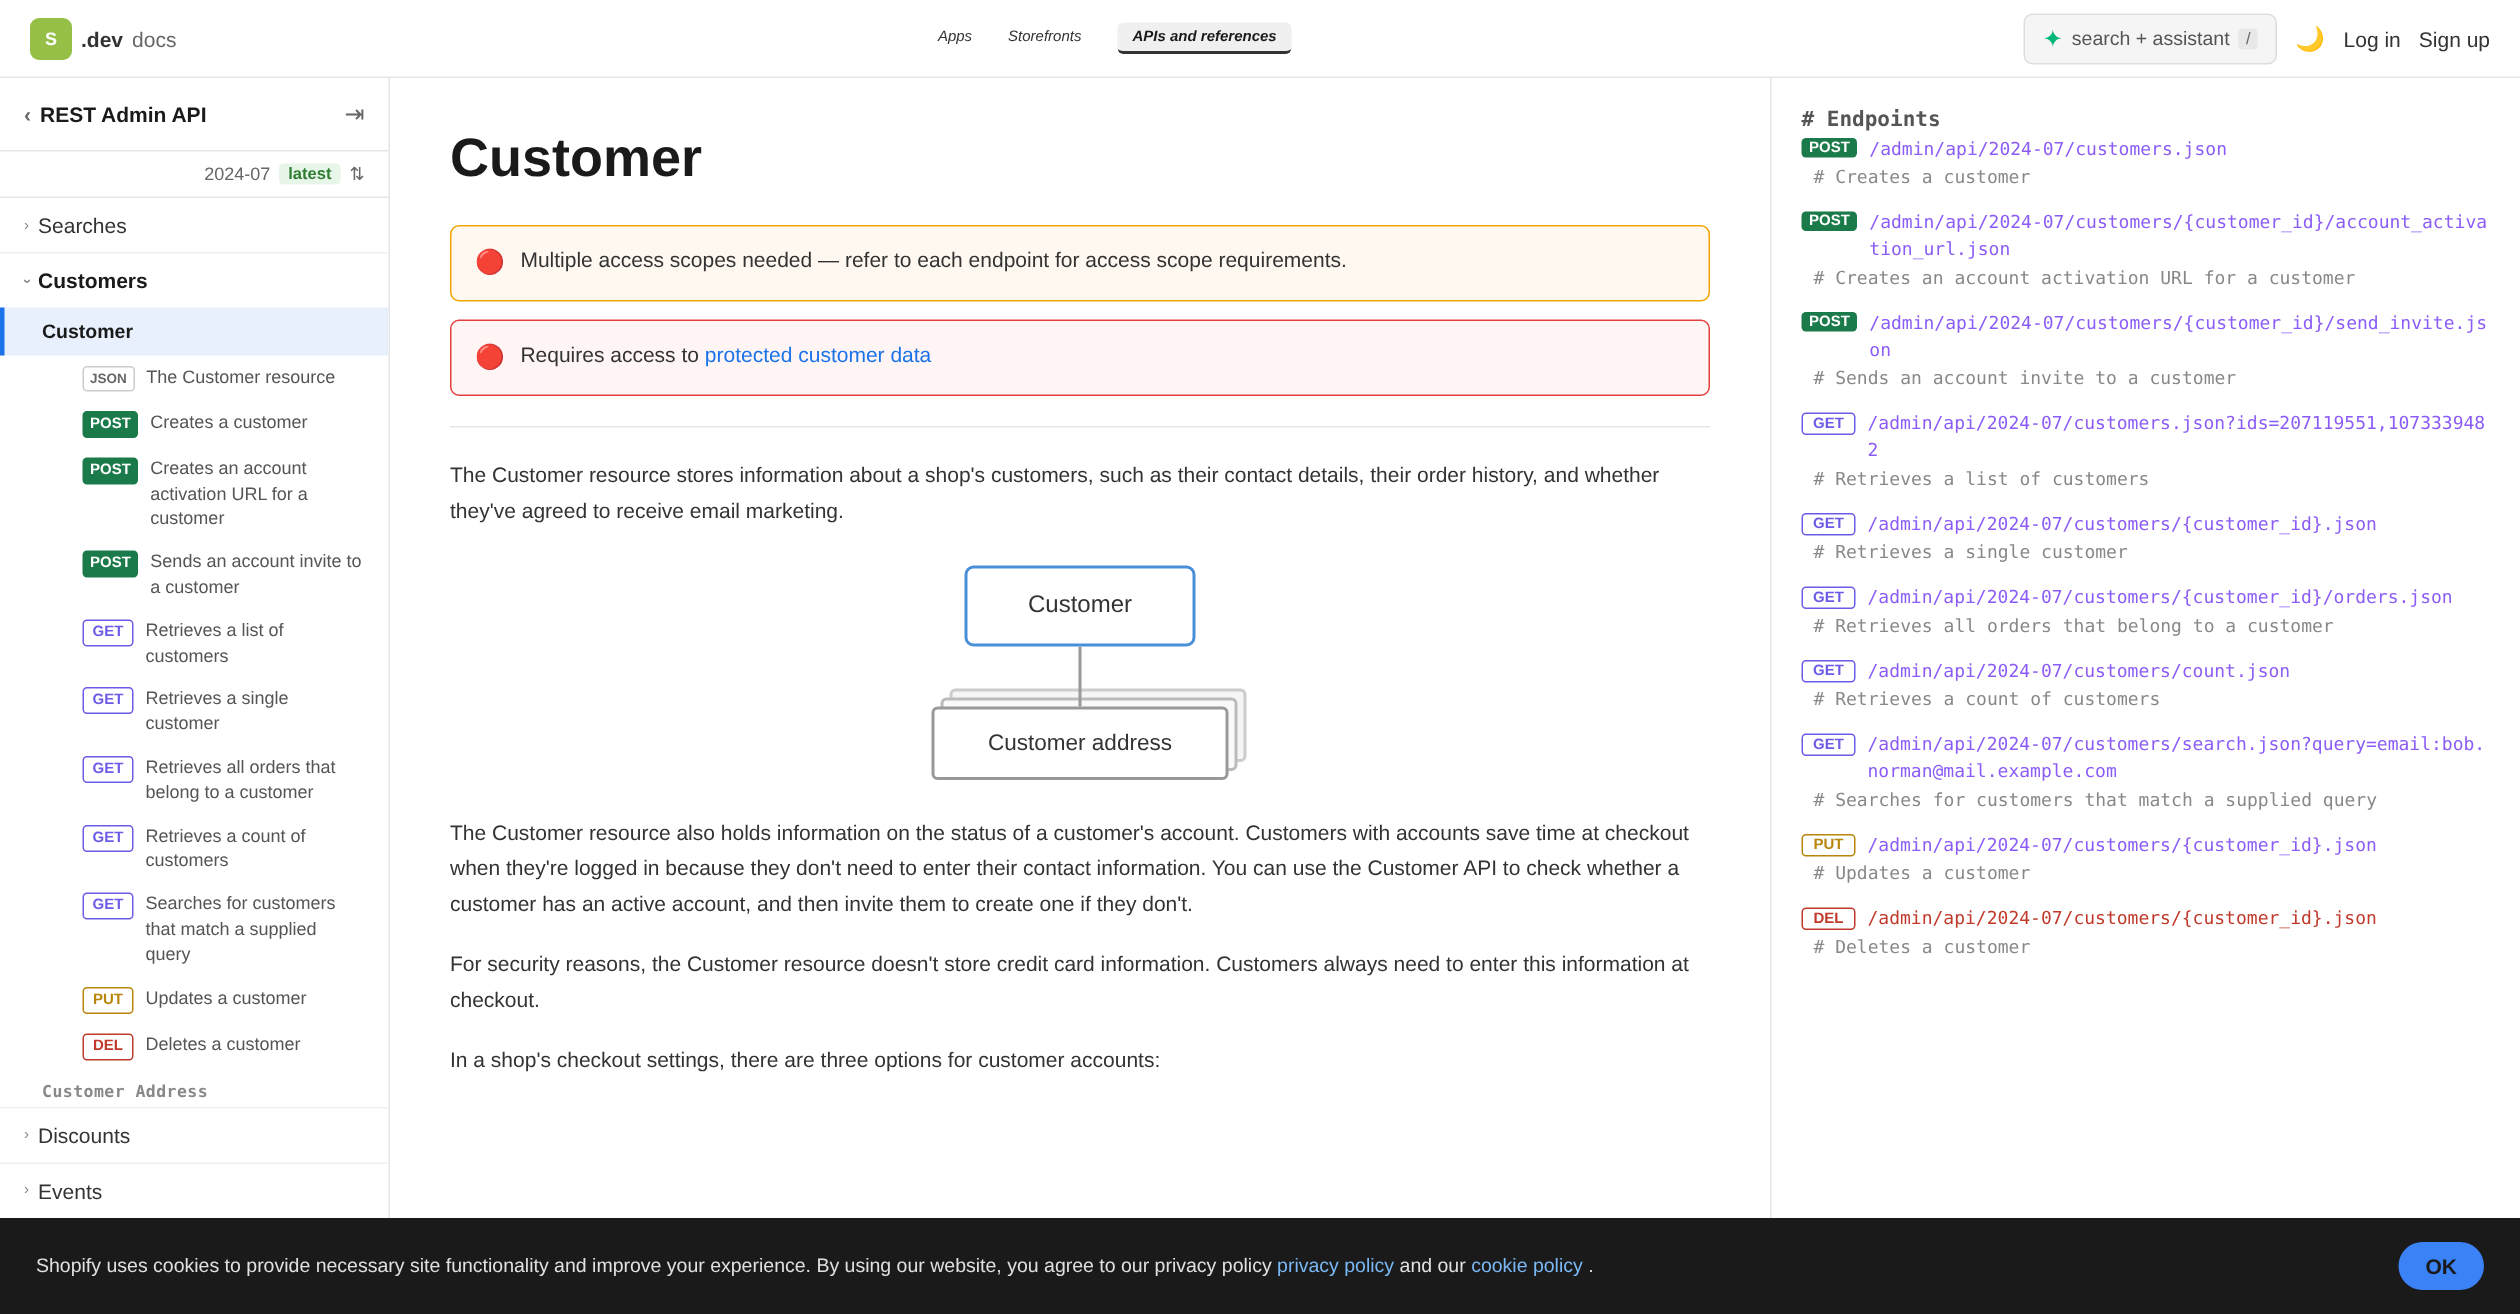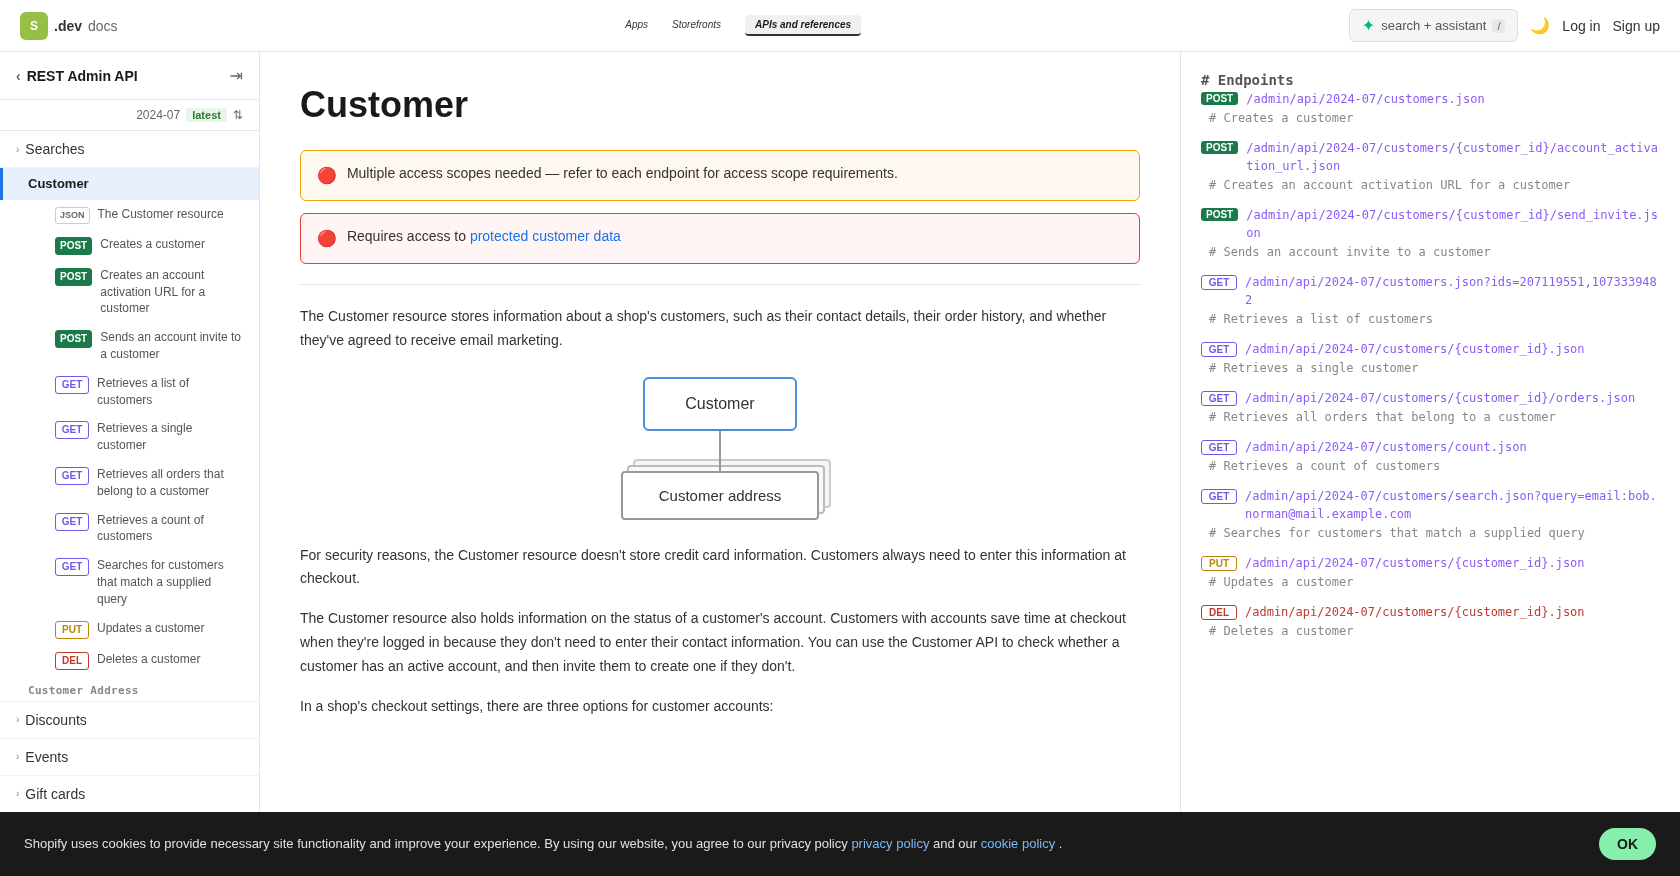--- a/index.html
+++ b/index.html
@@ -89,21 +89,21 @@
     .endpoint-badge { display: inline-flex; align-items: center; justify-content: center; border-radius: 3px; padding: 1px 5px; font-size: 10px; font-weight: 700; min-width: 36px; flex-shrink: 0; margin-top: 2px; }
     .endpoint-badge.post { background: #1a7a4a; color: #fff; }
     .endpoint-badge.get { background: #fff; color: #6b5ce7; border: 1px solid #6b5ce7; }
     .endpoint-badge.put { background: #fff; color: #b8860b; border: 1px solid #b8860b; }
     .endpoint-badge.del { background: #fff; color: #c0392b; border: 1px solid #c0392b; }
 
     
     .cookie-banner { position: fixed; bottom: 0; left: 0; right: 0; background: #1a1a1a; color: #fff; padding: 16px 24px; display: flex; align-items: center; justify-content: space-between; gap: 16px; z-index: 1000; }
     .cookie-text { font-size: 13px; line-height: 1.5; color: #e0e0e0; flex: 1; }
     .cookie-link { color: #7ab8f5; text-decoration: none; }
-    .cookie-ok-btn { background: #86efac; color: #1a1a1a; border: none; border-radius: 16px; padding: 8px 18px; font-size: 14px; font-weight: 600; cursor: pointer; flex-shrink: 0; }
+    .cookie-ok-btn { background: #3b82f6; color: #1a1a1a; border: none; border-radius: 16px; padding: 8px 18px; font-size: 14px; font-weight: 600; cursor: pointer; flex-shrink: 0; }
   </style>
 </head>
 <body>
 
 <nav class="top-nav">
   <div class="logo-area">
     <div class="logo-icon">S</div>
     <span class="logo-dev">.dev</span>
     <span class="logo-docs">docs</span>
   </div>
@@ -143,20 +143,24 @@
     </div>
 
     <div class="sidebar-section">
       <div class="sidebar-section-header">
         <span class="chevron">›</span>
         <span>Searches</span>
       </div>
     </div>
 
     <div class="sidebar-section">
+      <div class="sidebar-section-header active">
+        <span class="chevron open">›</span>
+        <span>Customers</span>
+      </div>
 
       <div class="sidebar-item active">
         <span class="sidebar-item-label">Customer</span>
       </div>
 
       <div class="sidebar-sub-item">
         <span class="method-badge json">JSON</span>
         <span>The Customer resource</span>
       </div>
 
@@ -257,22 +261,22 @@
     <div class="diagram">
       <div class="diagram-box">Customer</div>
       <div class="diagram-line"></div>
       <div class="diagram-stack">
         <div class="diagram-stack-shadow2"></div>
         <div class="diagram-stack-shadow1"></div>
         <div class="diagram-stack-box">Customer address</div>
       </div>
     </div>
 
+    <p class="body-text">The Customer resource also holds information on the status of a customer's account. Customers with accounts save time at checkout when they're logged in because they don't need to enter their contact information. You can use the Customer API to check whether a customer has an active account, and then invite them to create one if they don't.</p>
     <p class="body-text">For security reasons, the Customer resource doesn't store credit card information. Customers always need to enter this information at checkout.</p>
-    <p class="body-text">The Customer resource also holds information on the status of a customer's account. Customers with accounts save time at checkout when they're logged in because they don't need to enter their contact information. You can use the Customer API to check whether a customer has an active account, and then invite them to create one if they don't.</p>
     <p class="body-text">In a shop's checkout settings, there are three options for customer accounts:</p>
   </main>
 
   <aside class="endpoints-panel">
     <div class="endpoints-title"># Endpoints</div>
 
     <div class="endpoint-item">
       <div class="endpoint-row">
         <span class="endpoint-badge post">POST</span>
         <span class="endpoint-path">/admin/api/2024-07/customers.json</span>

